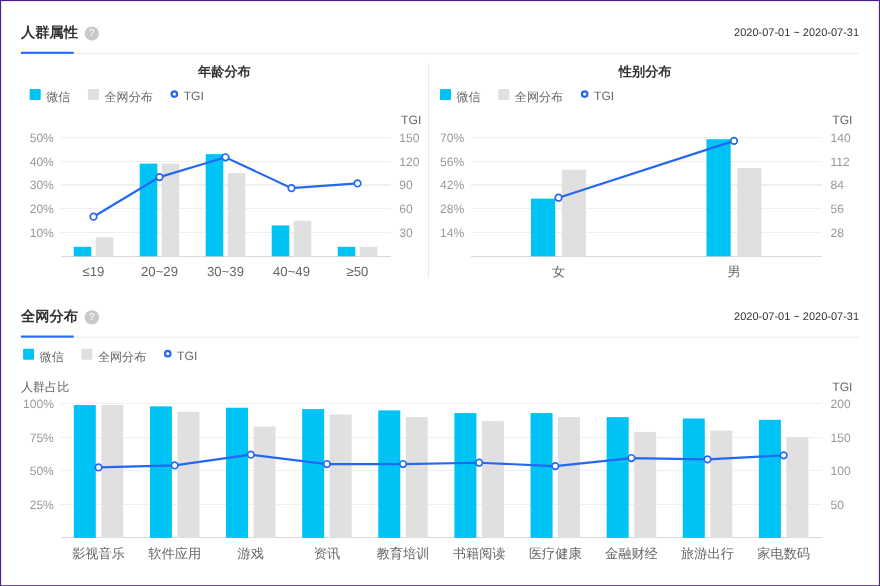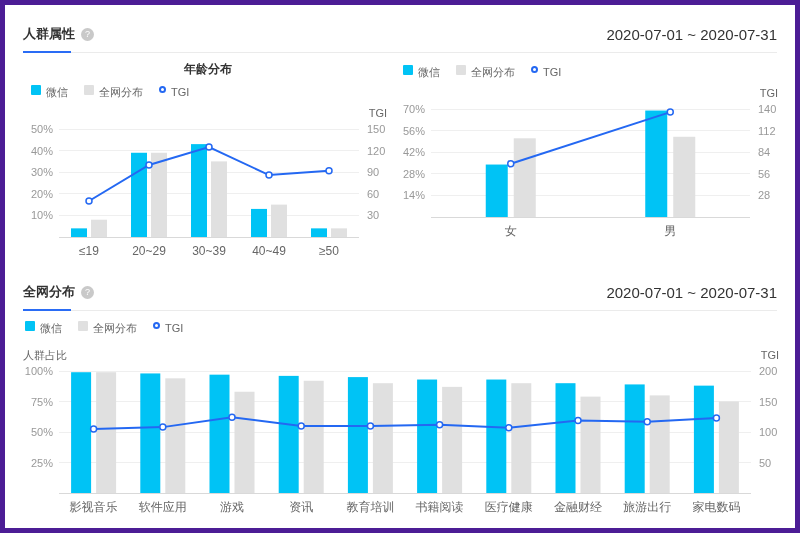--- a/index.html
+++ b/index.html
@@ -1,34 +1,34 @@
 <!DOCTYPE html>
 <html style="--wechat-bar: #00c3f5; --network-bar: #e0e0e0; --tgi-line: #2468f2; --accent-underline: #2a6cf5; --grid-line: #efefef; --baseline: #d9d9d9; --axis-text: #999999; --category-text: #666666; --help-icon-bg: #c9c9c9;"><head>
 <meta charset="utf-8">
 <style>
   * { margin:0; padding:0; box-sizing:border-box; }
   html,body { width:800px; height:533px; background:#fff; }
   body { font-family:"Liberation Sans","DejaVu Sans",sans-serif; color:#333; }
   .frame {
-    width:800px; height:533px; border:5px solid #4c1d95; background:#fff;
+    width:800px; height:533px; border:1px solid #4c1d95; background:#fff;
     overflow:hidden;
   }
   section { padding:0 18px; }
   .sec-head {
     display:flex; justify-content:space-between; align-items:center;
     height:22px; margin-top:18px;
   }
   .sec-title-wrap { display:flex; align-items:center; gap:6px; }
   .sec-title { font-size:13px; font-weight:bold; color:#333; }
   .help {
     width:13px; height:13px; border-radius:50%; background:#c9c9c9; color:#fff;
     font-size:9px; line-height:13px; text-align:center; display:inline-block;
     cursor:pointer;
   }
-  .date { font-size:15px; color:#333; }
+  .date { font-size:10px; color:#333; }
   .tab-line { position:relative; border-bottom:1px solid #ebebeb; margin-top:6px; height:2px; }
   .tab-accent { position:absolute; left:0; bottom:-1px; width:48px; height:2px; background:var(--accent-underline,#2a6cf5); }
   .charts-row { display:flex; margin-top:4px; }
   .panel { display:flex; flex-direction:column; }
   .panel-left { width:370px; }
   .vdiv { width:1px; background:#ebebeb; margin:4px 0 6px 0; }
   .panel-right { flex:1; padding-left:2px; }
   .chart-title { text-align:center; font-size:12px; font-weight:600; color:#333; margin-top:4px; height:16px; }
   .legend { display:flex; align-items:center; gap:16px; margin-top:8px; height:14px; padding-left:8px; }
   .lg-item { display:flex; align-items:flex-start; gap:5px; font-size:11px; color:#666; cursor:pointer; }
@@ -112,20 +112,21 @@
             <text x="126" y="154" text-anchor="middle" font-size="12" fill="#666666">20~29</text>
             <text x="186" y="154" text-anchor="middle" font-size="12" fill="#666666">30~39</text>
             <text x="246" y="154" text-anchor="middle" font-size="12" fill="#666666">40~49</text>
             <text x="306" y="154" text-anchor="middle" font-size="12" fill="#666666">≥50</text>
           </svg>
       </div>
 
       <div class="vdiv"></div>
 
       <div class="panel panel-right">
+        <div class="chart-title">性别分布</div>
         <div class="legend">
           <span class="lg-item">
             <i class="sw sw-cyan"></i>
             <span>微信</span>
           </span>
           <span class="lg-item">
             <i class="sw sw-gray"></i>
             <span>全网分布</span>
           </span>
           <span class="lg-item">

